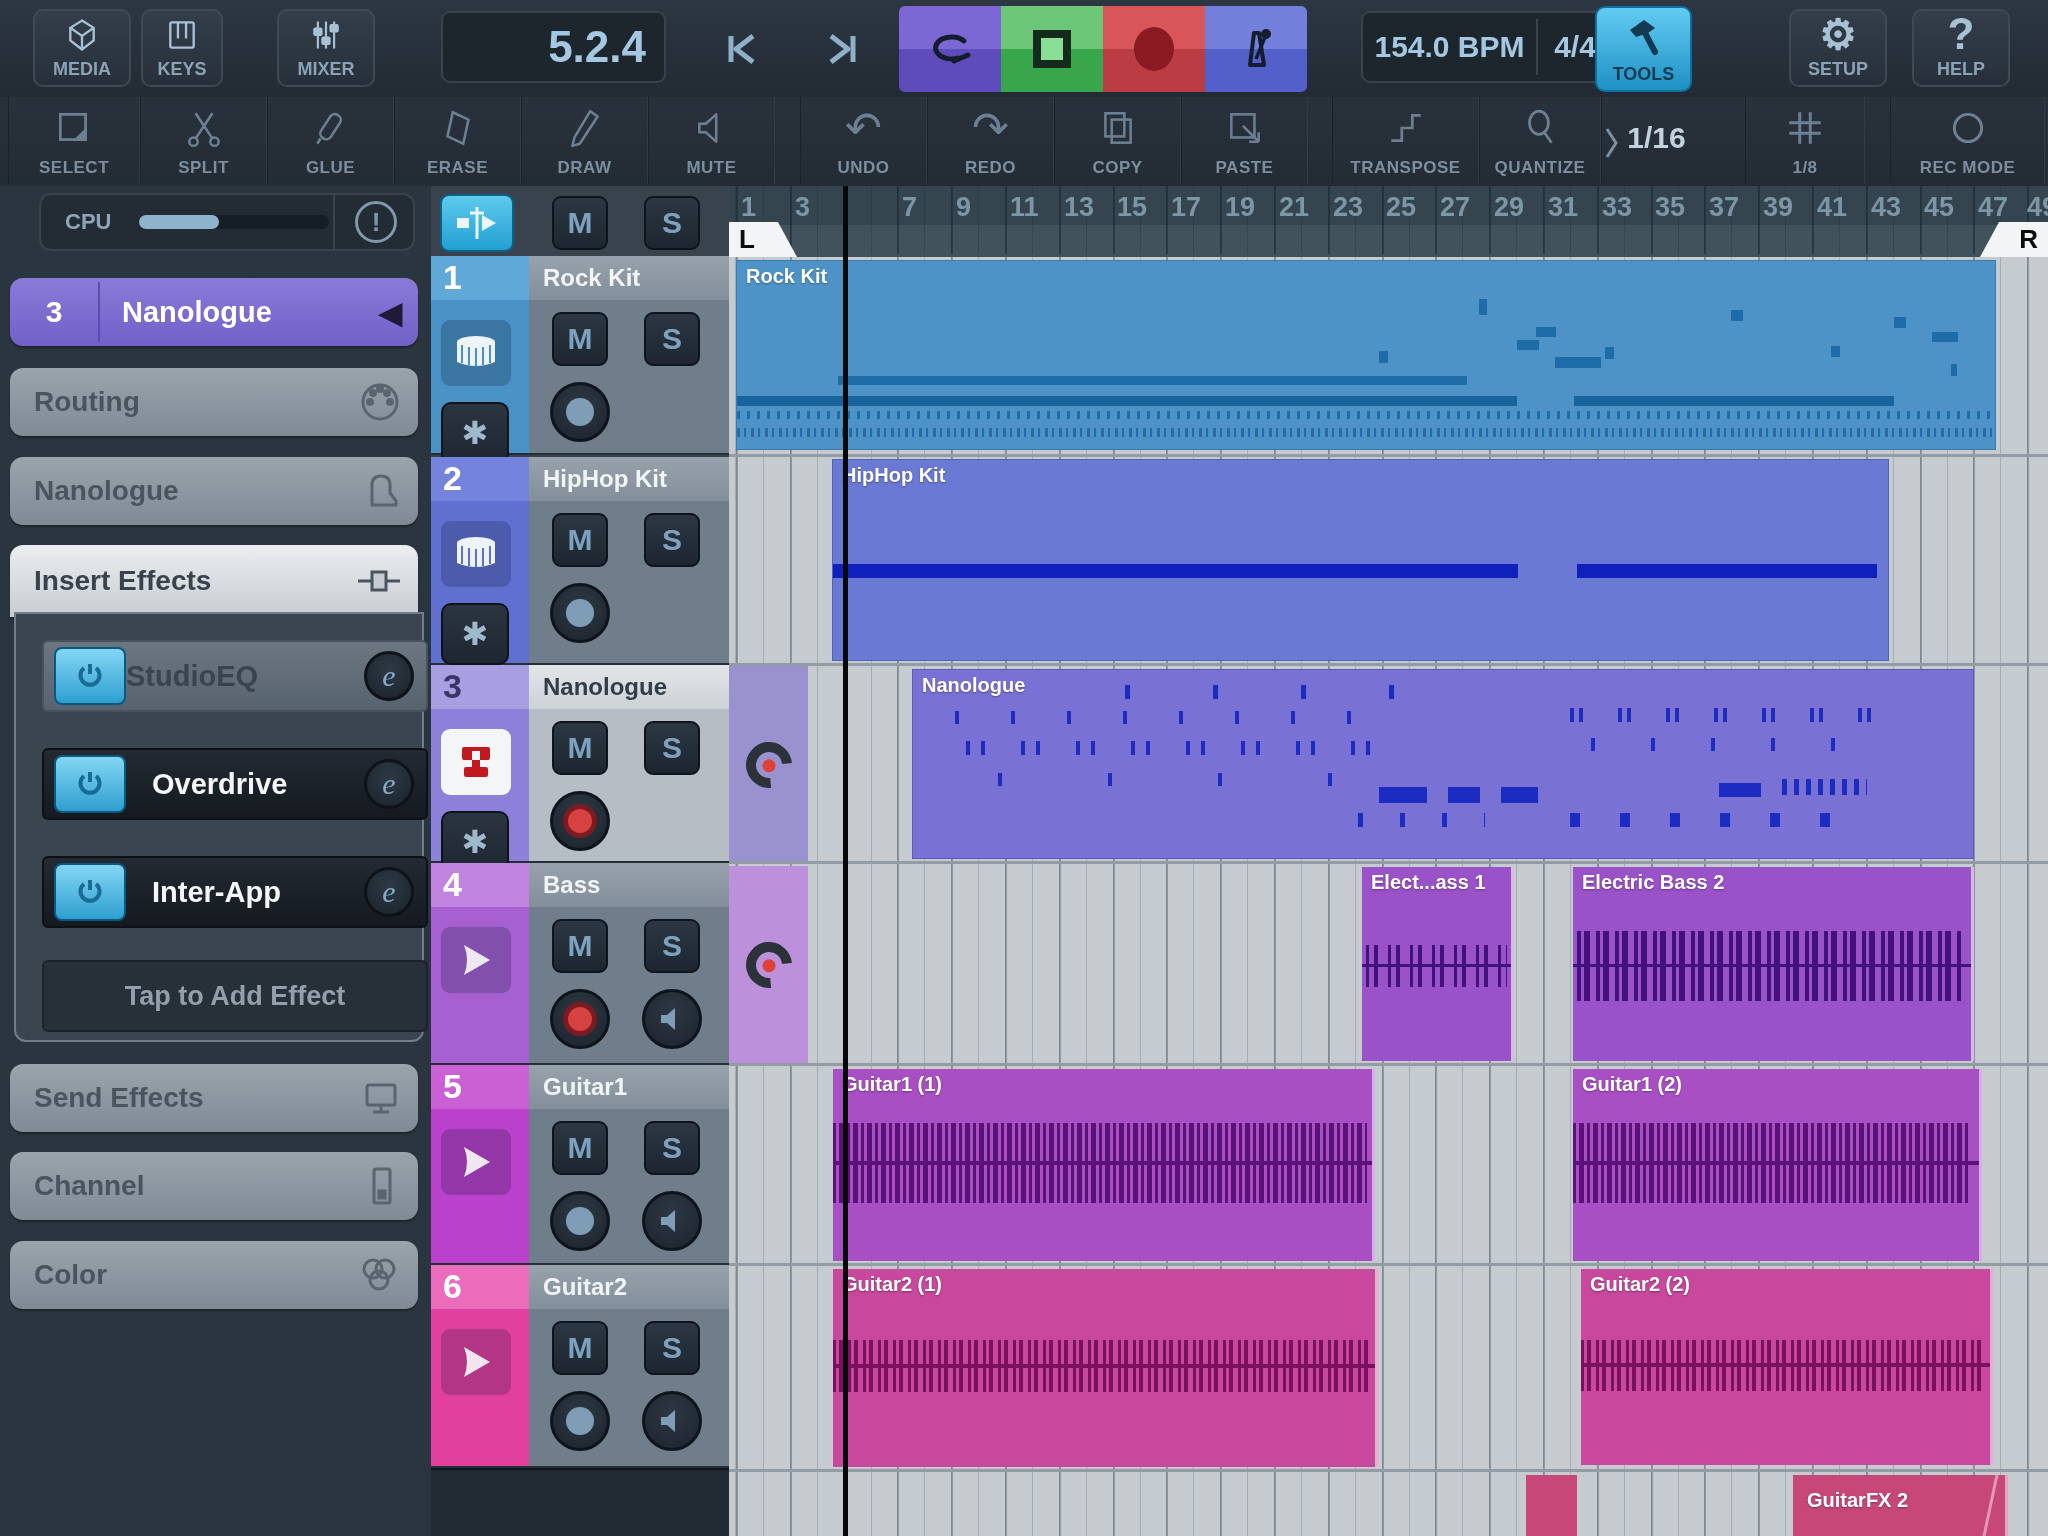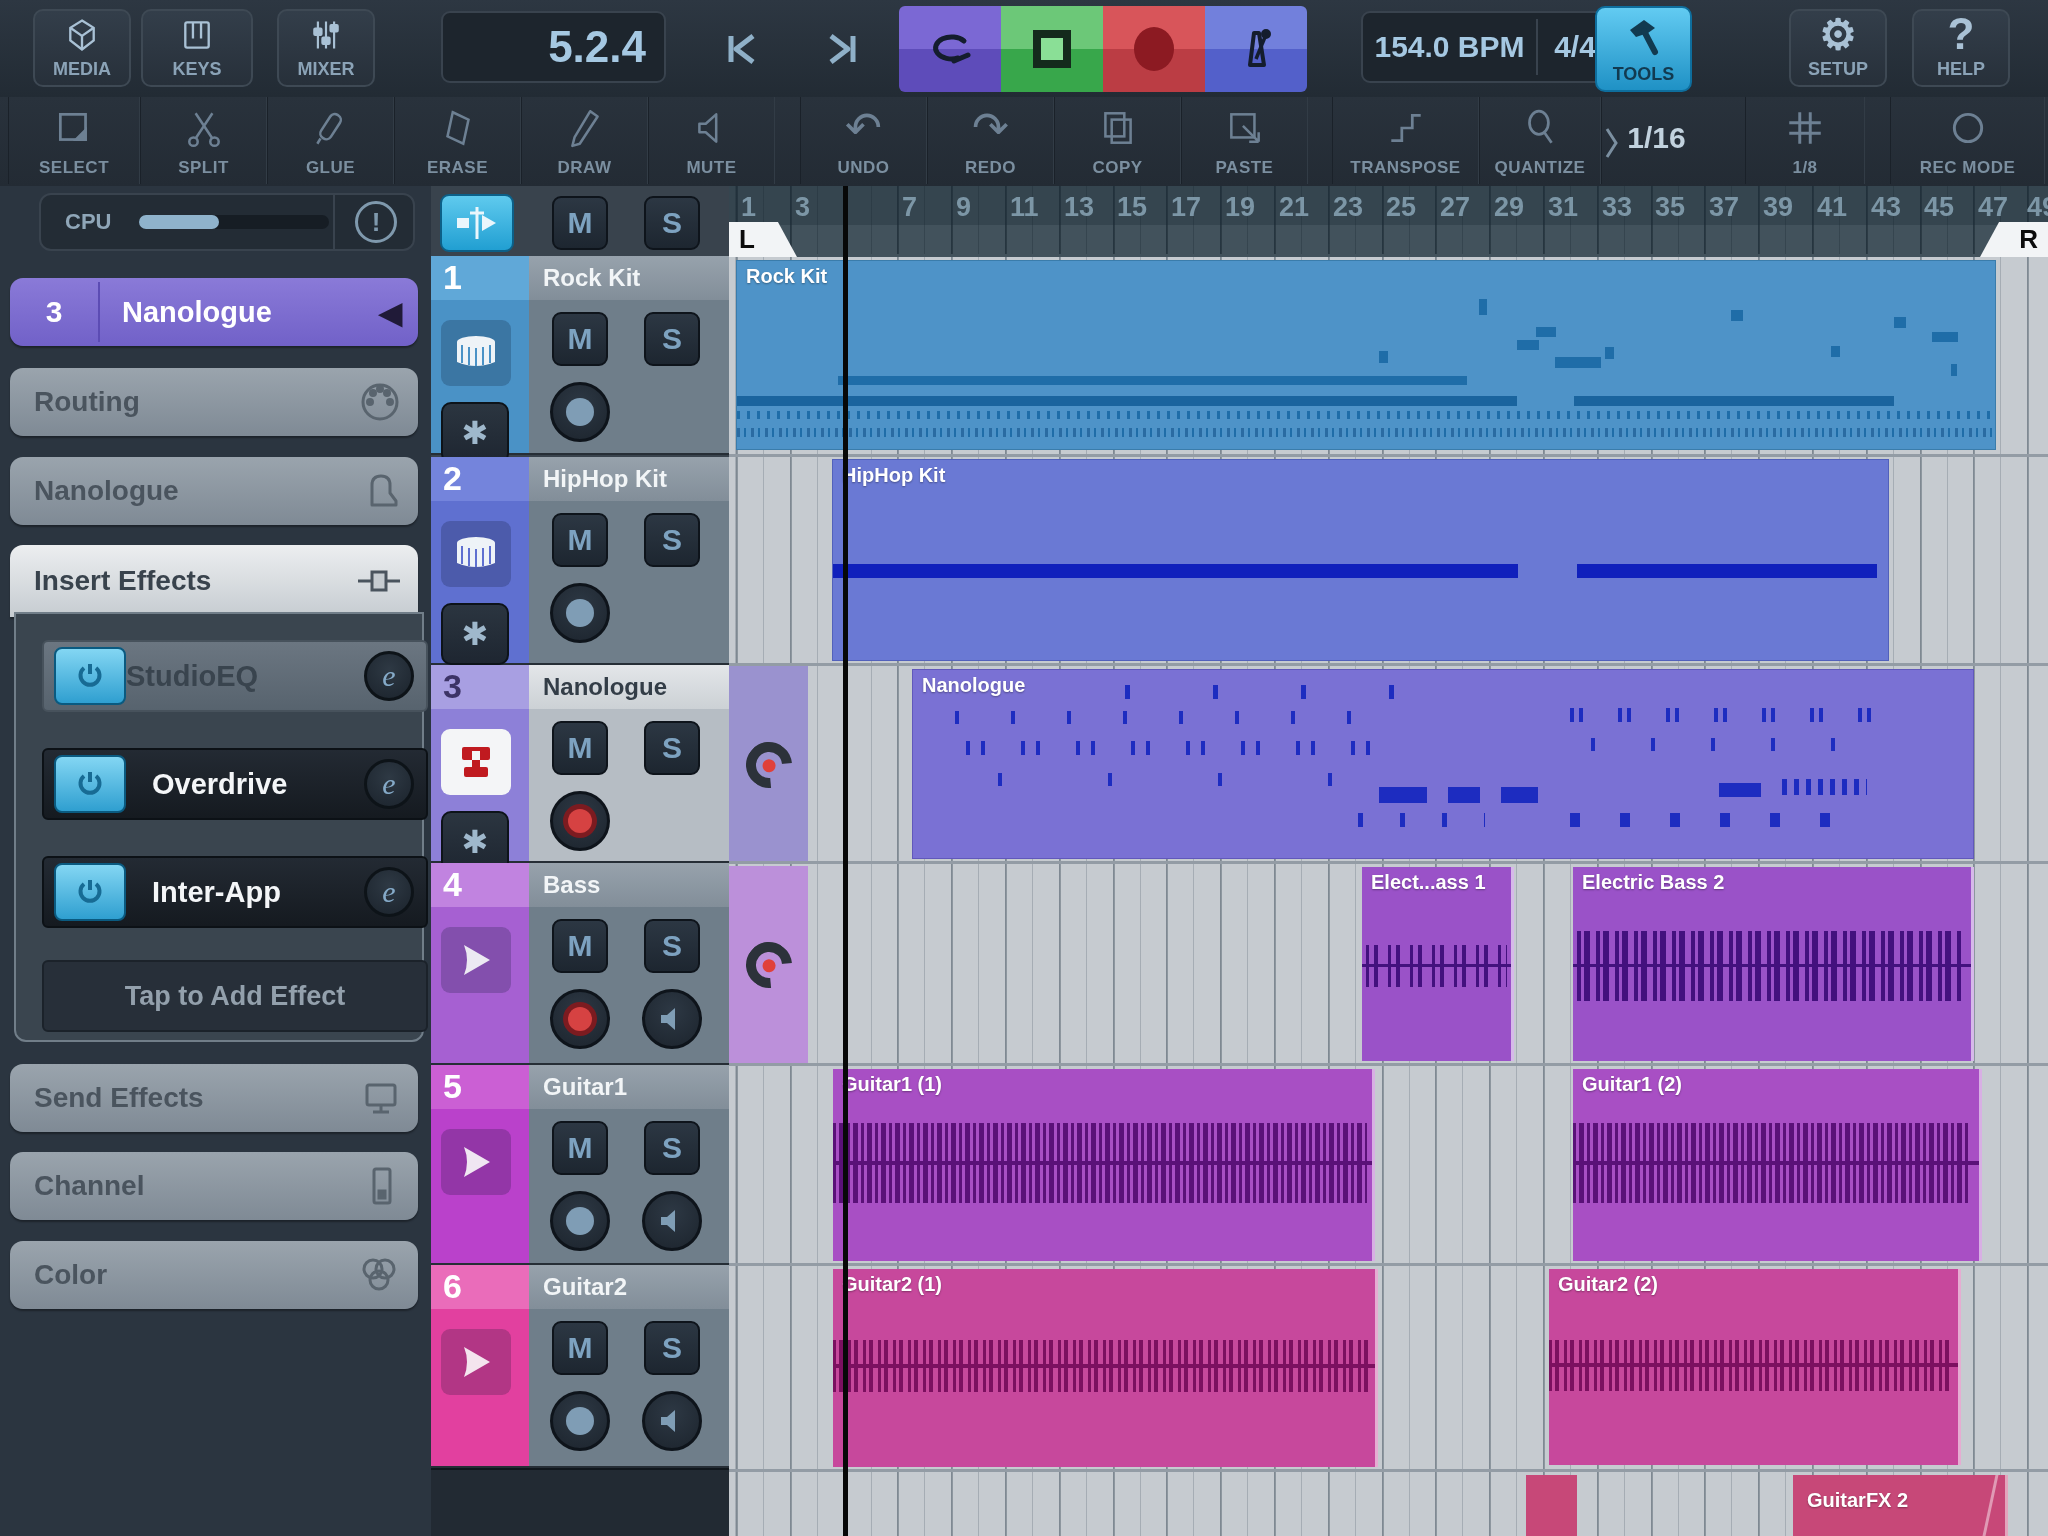--- a/index.html
+++ b/index.html
@@ -98,21 +98,21 @@
     <div class="tbtn" style="left:33px;width:98px;">
       <span class="ic">
         <svg width="38" height="36" viewBox="0 0 40 40" fill="none" stroke="#a9c1d5" stroke-width="2.6">
           <path d="M20 4 L33 12 V26 L20 36 L7 26 V12 Z"></path>
             <path d="M7 12 L20 21 L33 12"></path>
             <path d="M20 21 V36"></path>
         </svg>
         </span>
       <span>MEDIA</span>
     </div>
-    <div class="tbtn" style="left:141px;width:112px;">
+    <div class="tbtn" style="left:141px;width:82px;">
       <span class="ic">
         <svg width="38" height="36" viewBox="0 0 40 40" fill="none" stroke="#a9c1d5" stroke-width="2.6">
           <rect x="7" y="6" width="26" height="28" rx="2"></rect>
             <path d="M15.5 6 V24 M24.5 6 V24"></path>
         </svg>
         </span>
       <span>KEYS</span>
     </div>
     <div class="tbtn" style="left:277px;width:98px;">
       <span class="ic">
@@ -752,21 +752,21 @@
       <span class="cl">Guitar1 (2)</span>
       <div class="wave" style="left:0;top:28%;width:98%;height:42%;background:repeating-linear-gradient(90deg,#5a1178 0 3px,transparent 3px 6px,#5a1178 6px 11px,transparent 11px 14px);"></div>
       <div class="wave" style="left:0;top:48%;width:100%;height:4px;background:#5a1178;"></div>
     </div>
 
     <div class="clip" style="left:104px;top:1083px;width:545px;height:198px;background:#c7489c;border-right:3px solid rgba(255,255,255,.55);">
       <span class="cl">Guitar2 (1)</span>
       <div class="wave" style="left:0;top:36%;width:99%;height:26%;background:repeating-linear-gradient(90deg,#7c1060 0 3px,transparent 3px 6px,#7c1060 6px 10px,transparent 10px 15px);"></div>
       <div class="wave" style="left:0;top:48%;width:100%;height:4px;background:#7c1060;"></div>
     </div>
-    <div class="clip" style="left:820px;top:1083px;width:412px;height:196px;background:#c7489c;border-right:3px solid rgba(255,255,255,.55);">
+    <div class="clip" style="left:852px;top:1083px;width:412px;height:196px;background:#c7489c;border-right:3px solid rgba(255,255,255,.55);">
       <span class="cl">Guitar2 (2)</span>
       <div class="wave" style="left:0;top:36%;width:98%;height:26%;background:repeating-linear-gradient(90deg,#7c1060 0 3px,transparent 3px 6px,#7c1060 6px 10px,transparent 10px 15px);"></div>
       <div class="wave" style="left:0;top:48%;width:100%;height:4px;background:#7c1060;"></div>
     </div>
 
     <div class="clip" style="left:797px;top:1289px;width:51px;height:61px;background:#c74878;"></div>
     <div class="clip" style="left:1064px;top:1289px;width:215px;height:61px;background:#c74878;border-right:3px solid rgba(255,255,255,.5);">
       <span class="cl" style="top:14px;left:14px;">GuitarFX 2</span>
       <div class="wave" style="right:6%;top:0;width:3px;height:100%;background:rgba(255,255,255,.45);transform:skewX(-12deg);"></div>
     </div>

